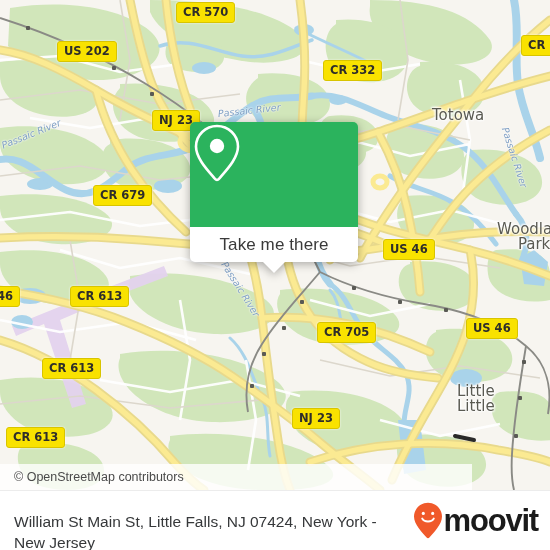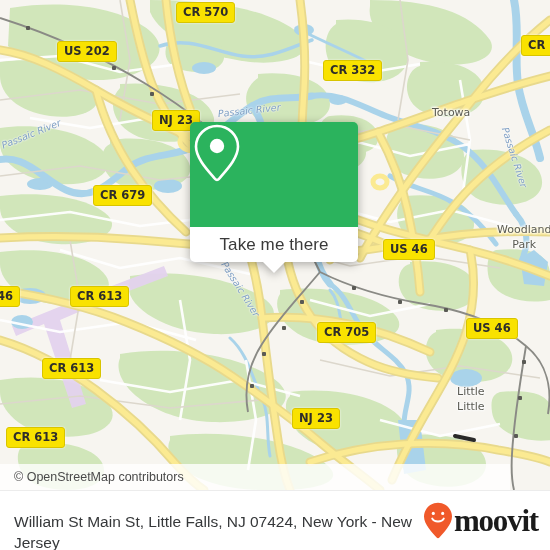--- a/index.html
+++ b/index.html
@@ -16,21 +16,21 @@
 
   
   .maplabel{
     position:absolute;
     font-family:"DejaVu Sans","Liberation Sans",sans-serif;
     color:#6b6b63;
     white-space:nowrap;
     pointer-events:none;
   }
   .place{
-    font-size:11px;color:#5a5a52;font-weight:400;
+    font-size:15px;color:#5a5a52;font-weight:400;
     text-shadow:0 0 3px #fff,0 0 3px #fff,1px 1px 2px #fff,-1px -1px 2px #fff;
   }
   .place.two{line-height:15px;text-align:center;}
   .river{
     font-size:9.5px;color:#7f9fc4;font-style:italic;
     text-shadow:0 0 2px #fff,0 0 2px #fff;
   }
 
   
   .shield{
@@ -43,21 +43,21 @@
     font-weight:bold;
     font-size:11.5px;
     line-height:16px;
     padding:1px 6px 2px 6px;
     white-space:nowrap;
     box-shadow:0 0 2px rgba(255,255,255,.9);
   }
 
   
   #attrib{
-    position:absolute;left:0;bottom:0;width:510px;height:26px;
+    position:absolute;left:0;bottom:0;width:472px;height:26px;
     background:rgba(255,255,255,.80);
     display:flex;align-items:center;
   }
   #attrib span{
     font-size:12.5px;color:#4a4a4a;padding-left:14px;
     font-family:"Liberation Sans","DejaVu Sans",sans-serif;
   }
 
   
   #callout{
@@ -90,21 +90,21 @@
     border-top:1px solid #ececec;
   }
   #addr{
     flex:1;padding-left:14px;padding-right:6px;
     font-size:15.5px;line-height:21px;color:#36383a;margin-top:21px;
   }
   #logo{display:flex;align-items:center;padding-right:12px;}
   #logo .wordmark{
     font-size:31px;font-weight:bold;color:#1b1b1b;
     letter-spacing:-1.2px;margin-left:1px;
-    font-family:Liberation Serif, serif;
+    font-family:Liberation Sans, sans-serif;
   }
 </style>
 </head>
 <body>
 
 <div id="app">
 
   <div id="map">
     <svg width="550" height="490" viewBox="0 0 550 490">
       <defs>

